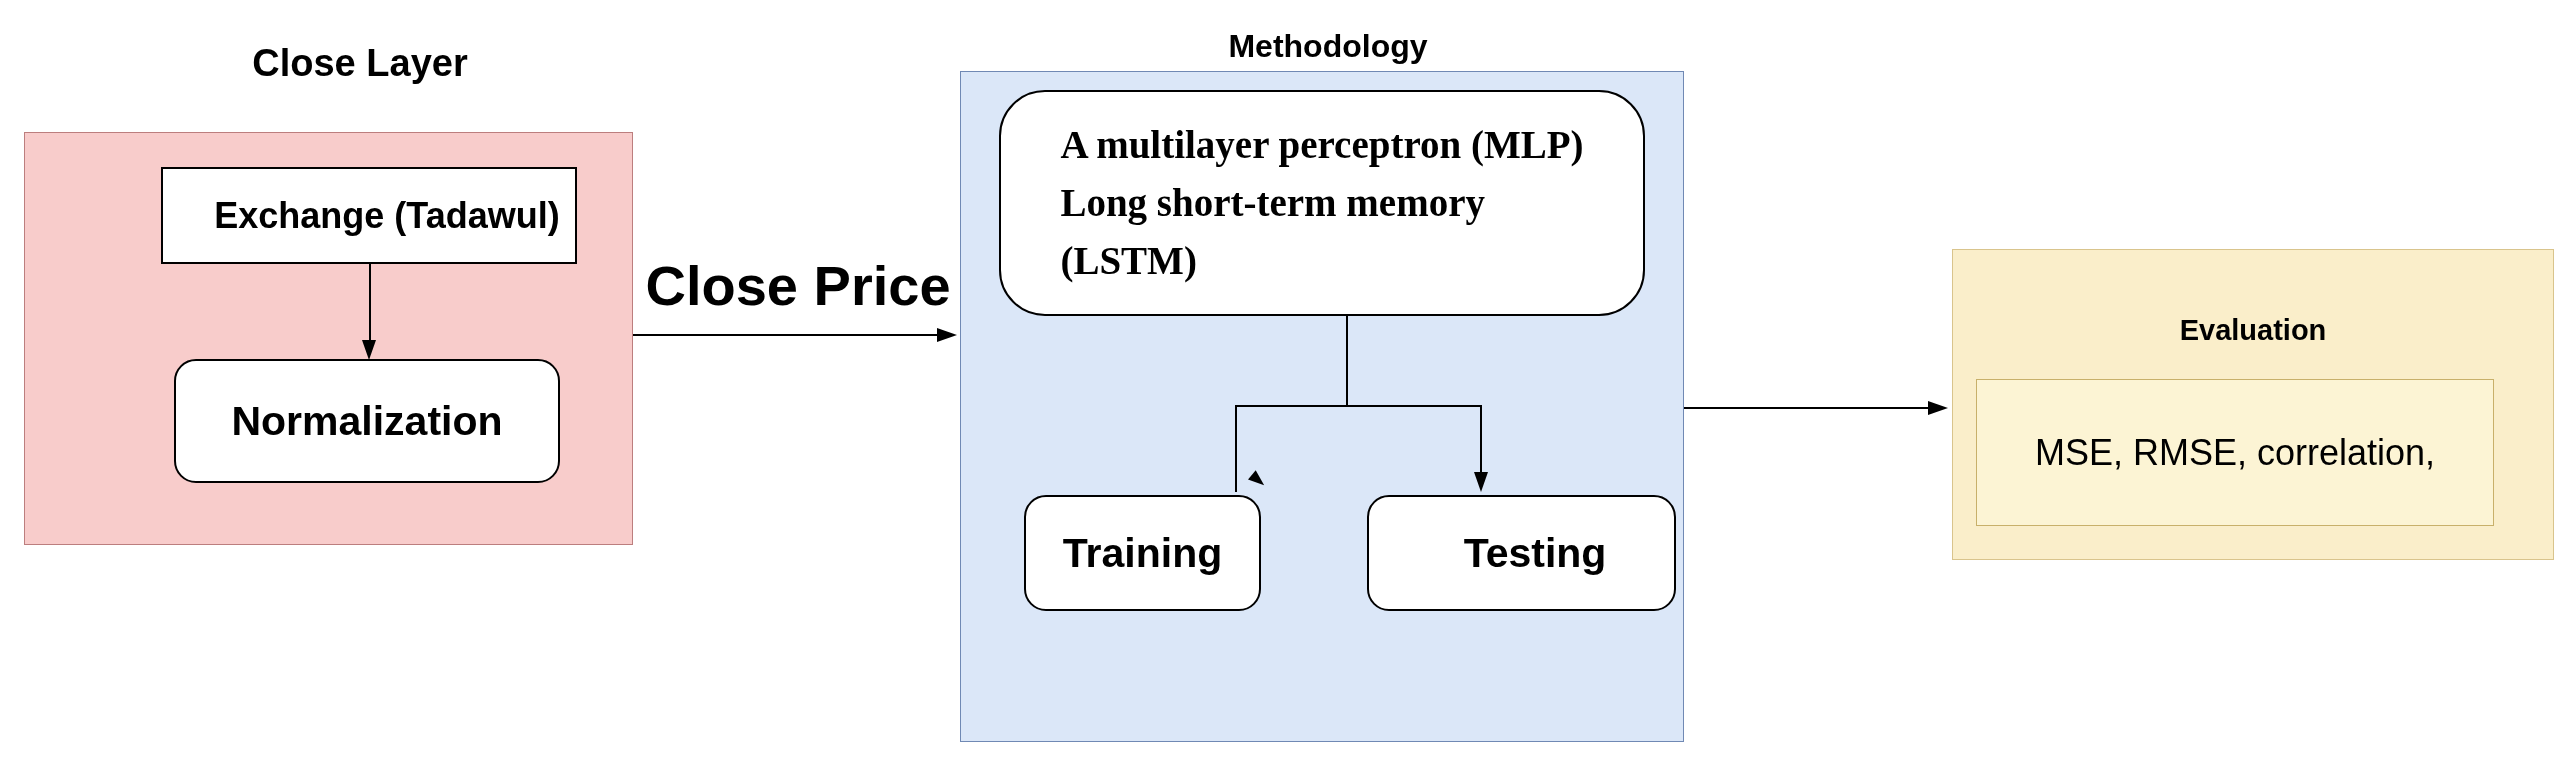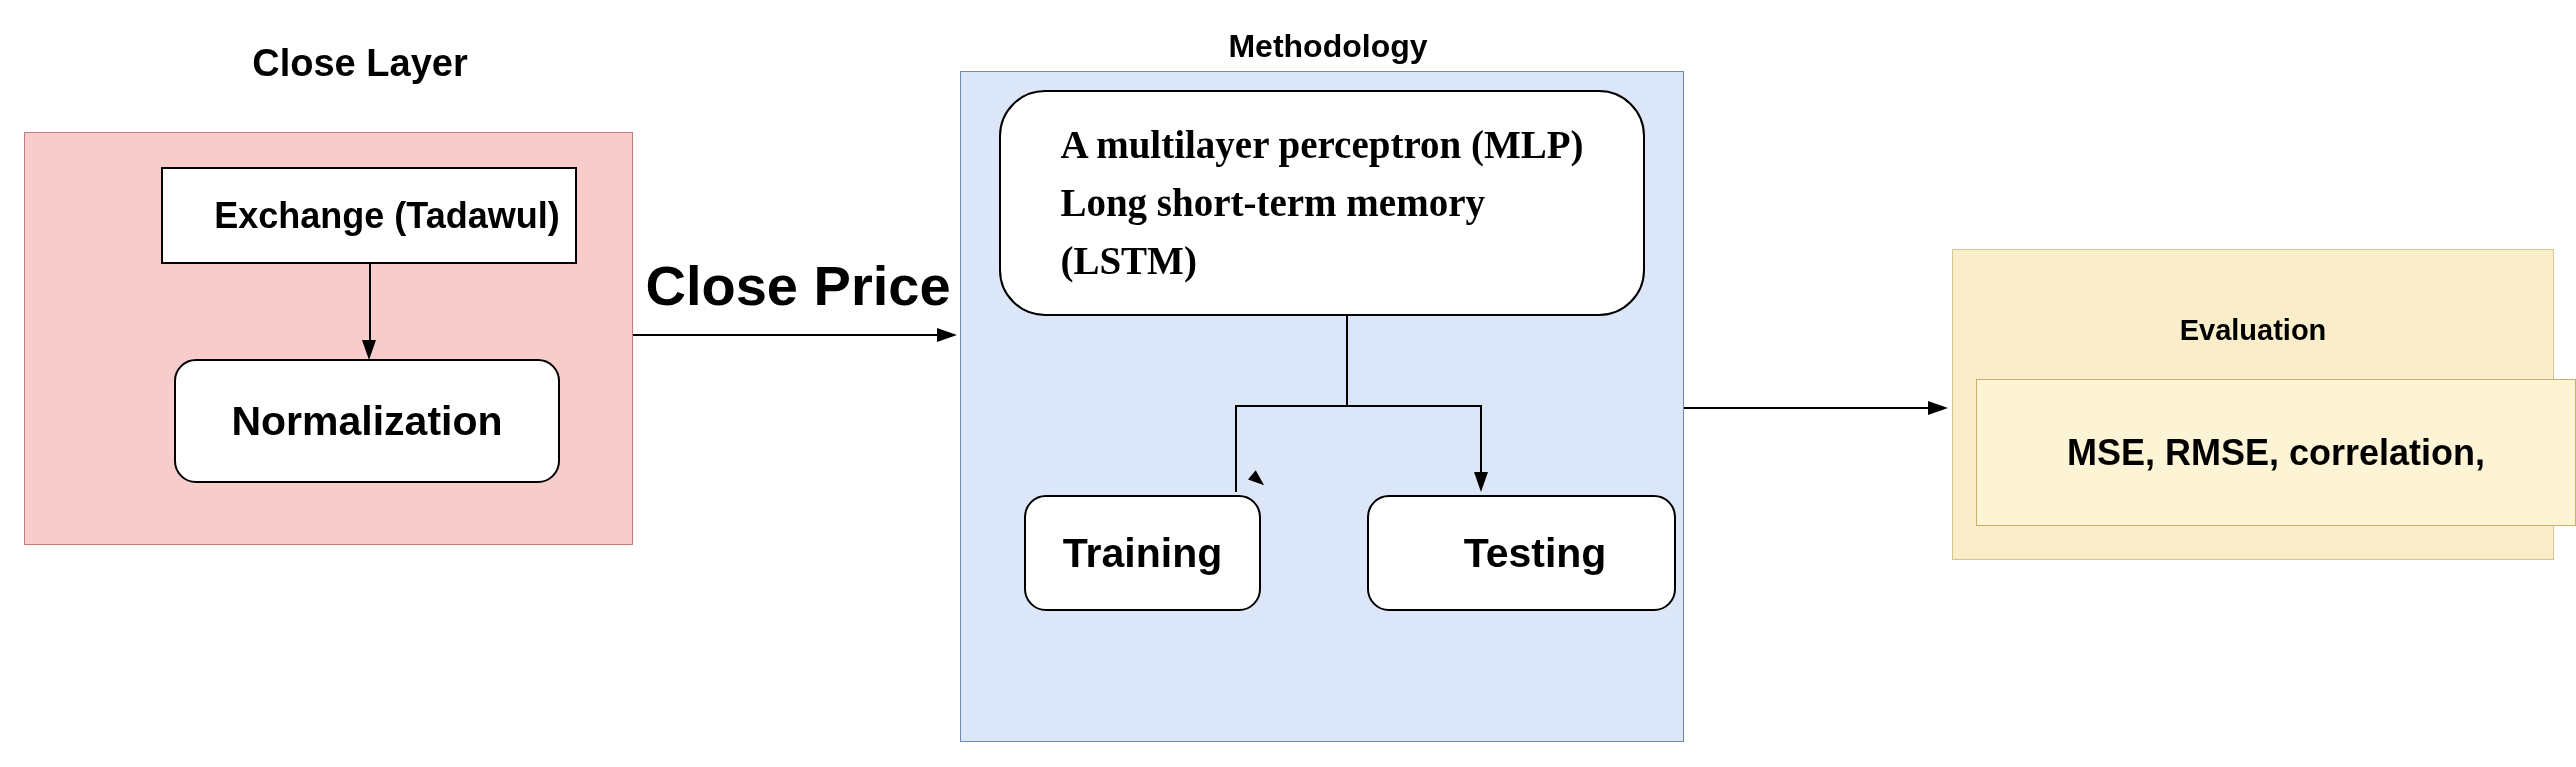--- a/index.html
+++ b/index.html
@@ -86,20 +86,20 @@
     <span>Testing</span>
   </div>
 
   <div class="line" style="left:1684px;top:407px;width:246px;height:2.3px;"></div>
   <div class="arrowhead right" style="left:1928px;top:401px;"></div>
 
   <div class="group yellow" style="left:1952px;top:249px;width:602px;height:311px;"></div>
 
   <div class="label centered" style="left:2253px;top:314px;font-size:29px;">Evaluation</div>
 
-  <div class="group yellow-inner" style="left:1976px;top:379px;width:600px;height:147px;display:flex;align-items:center;justify-content:center;text-align:center;font-weight:bold;font-size:36px;line-height:1.42;">
+  <div class="group yellow-inner" style="left:1976px;top:379px;width:518px;height:147px;display:flex;align-items:center;justify-content:center;text-align:center;font-weight:normal;font-size:36px;line-height:1.42;">
     <div>
       <div>MSE, RMSE, correlation,</div>
     </div>
   </div>
 
 </div>
 
 
 </body></html>

